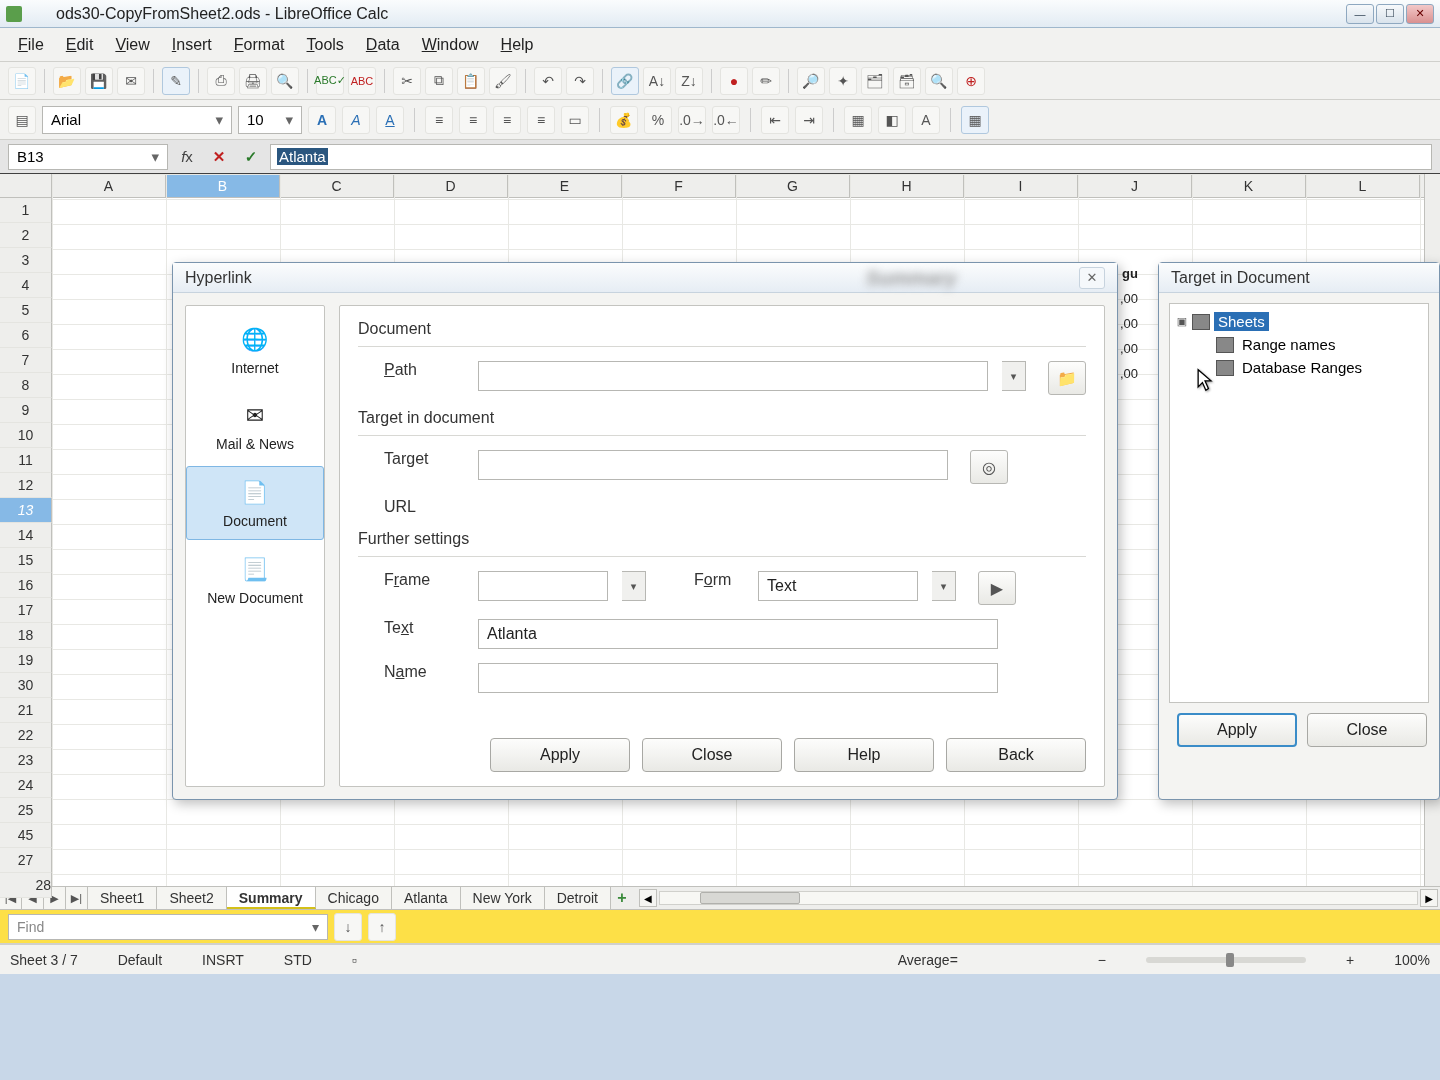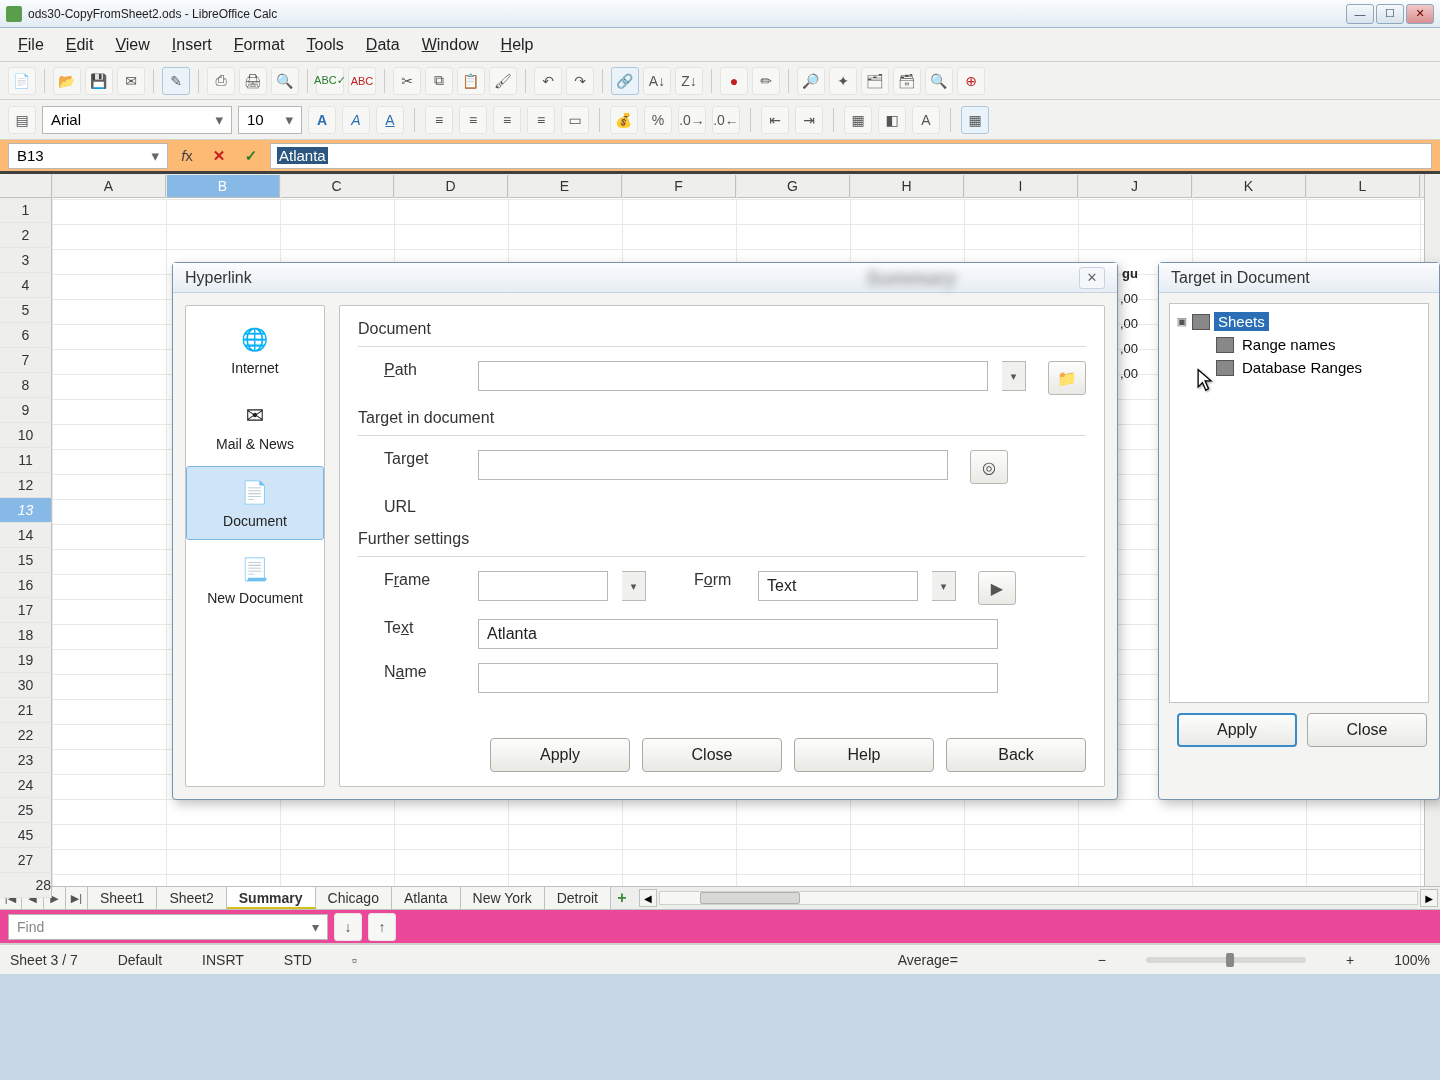--- a/index.html
+++ b/index.html
@@ -1,21 +1,21 @@
 <!DOCTYPE html>
 <html><head>
 <meta charset="utf-8">
 <style>
 * { box-sizing: border-box; margin: 0; padding: 0; font-family: "Segoe UI", Tahoma, sans-serif; }
 body { background: #c8d7e8; overflow: hidden; width: 1440px; height: 1080px; position: relative; }
 
 
 .titlebar { height: 28px; background: linear-gradient(#fafcfd, #e2ebf3); display: flex; align-items: center; padding: 0 6px; border-bottom: 1px solid #9fb7cc; }
 .titlebar .doc-icon { width: 16px; height: 16px; background: #5a9e4b; border-radius: 2px; margin-right: 6px; display:inline-block; }
-.titlebar .title { font-size: 12px; color: #222; flex: 1; }
+.titlebar .title { font-size: 16px; color: #222; flex: 1; margin-left: 28px; }
 .win-controls { display: flex; gap: 2px; }
 .win-btn { width: 28px; height: 20px; background: linear-gradient(#f7f9fb,#d9e3ec); border:1px solid #8ea8c0; border-radius: 3px; display:flex; align-items:center; justify-content:center; font-size:11px; color:#345; }
 .win-btn.close { background: linear-gradient(#f3c8c8,#d99090); color:#600; }
 
 
 .menubar { height: 34px; background: #f2f2f0; display: flex; align-items: center; padding: 0 8px; gap: 2px; border-bottom:1px solid #d0d0cc; }
 .menu-item { padding: 6px 10px; font-size: 16px; color: #222; cursor: default; }
 .menu-item u { text-decoration: underline; }
 
 
@@ -24,21 +24,21 @@
 .tbtn.accent { border-color:#b0c8de; background:#eaf2fa; }
 .tsep { width:1px; height:24px; background:#ccc; margin:0 4px; }
 
 .fmt-toolbar { height: 40px; background:#f2f2f0; display:flex; align-items:center; padding:0 8px; gap:6px; border-bottom:1px solid #d0d0cc; }
 .combo { height:28px; border:1px solid #b7b7b3; background:#fff; display:flex; align-items:center; padding:0 8px; font-size:15px; }
 .combo .arrow { margin-left:auto; padding-left:8px; color:#666; }
 .font-combo { width: 190px; }
 .size-combo { width: 64px; }
 
 
-.formula-bar { height: 34px; background:#fdba74; display:flex; align-items:center; padding:0 8px; gap:6px; border-bottom:3px solid #404040; }
+.formula-bar { height: 34px; background:#e5e5e5; display:flex; align-items:center; padding:0 8px; gap:6px; border-bottom:1px solid #404040; }
 .namebox { width: 160px; height:26px; border:1px solid #b7b7b3; background:#fff; padding:0 8px; font-size:15px; display:flex; align-items:center; }
 .namebox .arrow { margin-left:auto; color:#666; }
 .fxbtn { width:26px; height:26px; display:flex; align-items:center; justify-content:center; font-size:15px; color:#444; }
 .fxbtn.red { color:#c02020; font-weight:bold; }
 .fxbtn.green { color:#2a7a2a; font-weight:bold; }
 .formula-input { flex:1; height:26px; background:#fff; border:1px solid #b7b7b3; display:flex; align-items:center; padding:0 6px; }
 .formula-input .sel { background:#2a567f; color:#fff; padding:0 2px; font-size:15px; }
 
 
 .sheet-area { position: relative; background:#fff; height: 712px; }
@@ -60,21 +60,21 @@
 .nav-btn { width:22px; display:flex; align-items:center; justify-content:center; border-right:1px solid #c0c0bc; font-size:11px; color:#555; background:#f5f5f2; }
 .sheet-tab { padding:0 12px; font-size:14px; line-height:23px; border-right:1px solid #c0c0bc; background:#f5f5f2; color:#333; position:relative; }
 .sheet-tab.active { background:#fff; font-weight:bold; border-bottom:2px solid #d4c018; }
 .add-sheet { width:22px; display:flex; align-items:center; justify-content:center; color:#3a8a3a; font-weight:bold; font-size:16px; }
 .h-scroll { flex:1; background:#eeeeec; position:relative; margin-left:4px; }
 .h-scroll-track { position:absolute; left:22px; right:22px; top:4px; bottom:4px; background:#f7f7f4; border:1px solid #d0d0cc; }
 .h-scroll-thumb { position:absolute; top:0; bottom:0; left:40px; width:100px; background:#d8d8d4; border:1px solid #b0b0ac; border-radius:2px; }
 .h-scroll-btn { position:absolute; top:2px; width:18px; height:18px; background:#f5f5f2; border:1px solid #c0c0bc; display:flex; align-items:center; justify-content:center; font-size:10px; }
 
 
-.findbar { height:34px; background:#ec4899; display:flex; align-items:center; padding:0 8px; gap:6px; border-bottom:1px solid #d0d0cc; }
+.findbar { height:34px; background:#fde047; display:flex; align-items:center; padding:0 8px; gap:6px; border-bottom:1px solid #d0d0cc; }
 .find-input { width:320px; height:26px; border:1px solid #b7b7b3; background:#fff; padding:0 8px; font-size:14px; color:#888; display:flex; align-items:center; }
 .find-input .arrow { margin-left:auto; color:#666; }
 
 
 .statusbar { height:30px; background:#f2f2f0; display:flex; align-items:center; padding:0 10px; font-size:14px; color:#333; gap:40px; border-top:1px solid #d0d0cc; }
 .statusbar .seg { }
 .statusbar .spacer { flex:1; }
 .zoom-slider { width:160px; height:6px; background:#d8d8d4; border-radius:3px; position:relative; }
 .zoom-slider .knob { position:absolute; top:-4px; left:50%; width:8px; height:14px; background:#888; border-radius:2px; }
 

